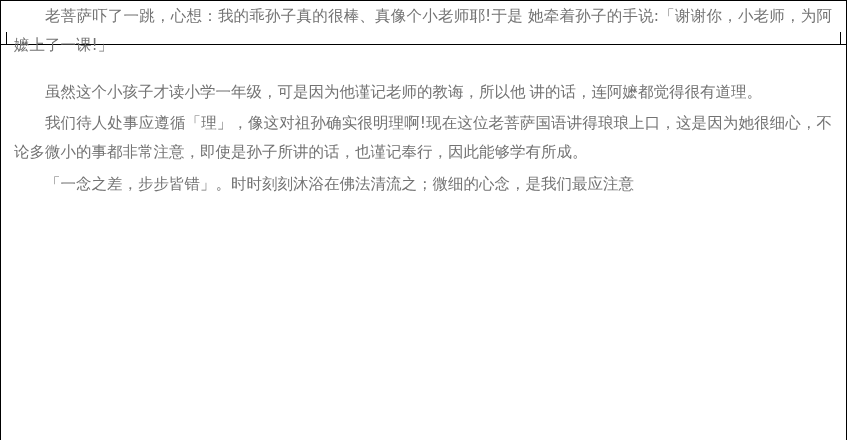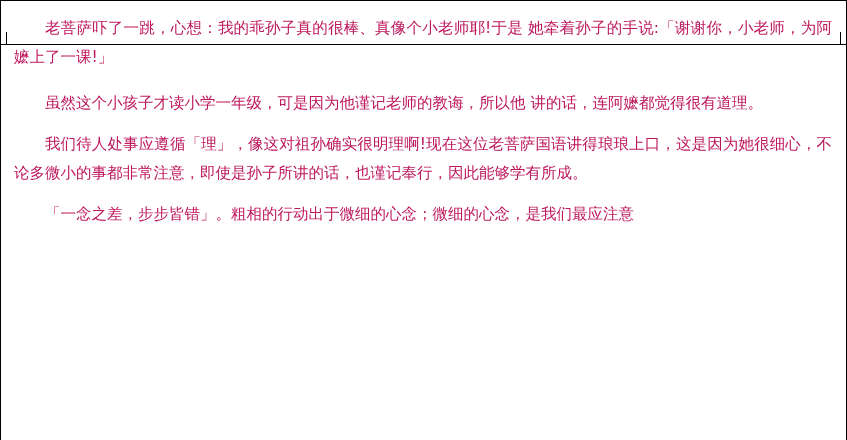--- a/index.html
+++ b/index.html
@@ -61,52 +61,53 @@
     position: absolute;
     left: 0px;
     top: 44px;
     width: 847px;
     height: 1px;
     background: #000000;
   }
   .body-text {
     position: absolute;
     left: 14px;
-    top: 14px;
+    top: 2px;
     width: 818px;
-    color: #be185d;
+    color: #737373;
     font-size: 15.5px;
     line-height: 29px;
     text-align: justify;
     text-justify: inter-ideograph;
   }
   p.para {
     margin: 0 0 0 0;
     text-indent: 2em;
     white-space: normal;
   }
   p.para.gap {
     margin-top: 17px;
+    font-family: Liberation Serif, serif;
   }
   p.para.gap2 {
-    margin-top: 12px;
+    margin-top: 3px;
   }
 </style>
 </head>
 <body>
 
 <div class="page">
 
   <div class="frame-top"></div>
   <div class="frame-left-outer"></div>
   <div class="frame-right-outer"></div>
   <div class="frame-left-inner"></div>
   <div class="frame-right-inner"></div>
   <div class="rule-under-first"></div>
 
   <div class="body-text">
     <p class="para">老菩萨吓了一跳，心想：我的乖孙子真的很棒、真像个小老师耶!于是 她牵着孙子的手说:「谢谢你，小老师，为阿嬷上了一课!」</p>
     <p class="para gap">虽然这个小孩子才读小学一年级，可是因为他谨记老师的教诲，所以他 讲的话，连阿嬷都觉得很有道理。</p>
     <p class="para gap2">我们待人处事应遵循「理」，像这对祖孙确实很明理啊!现在这位老菩萨国语讲得琅琅上口，这是因为她很细心，不论多微小的事都非常注意，即使是孙子所讲的话，也谨记奉行，因此能够学有所成。</p>
-    <p class="para gap2">「一念之差，步步皆错」。粗相的行动出于微细的心念；微细的心念，是我们最应注意</p>
+    <p class="para gap2">「一念之差，步步皆错」。时时刻刻沐浴在佛法清流之；微细的心念，是我们最应注意</p>
   </div>
 
 </div>
 
 </body></html>

